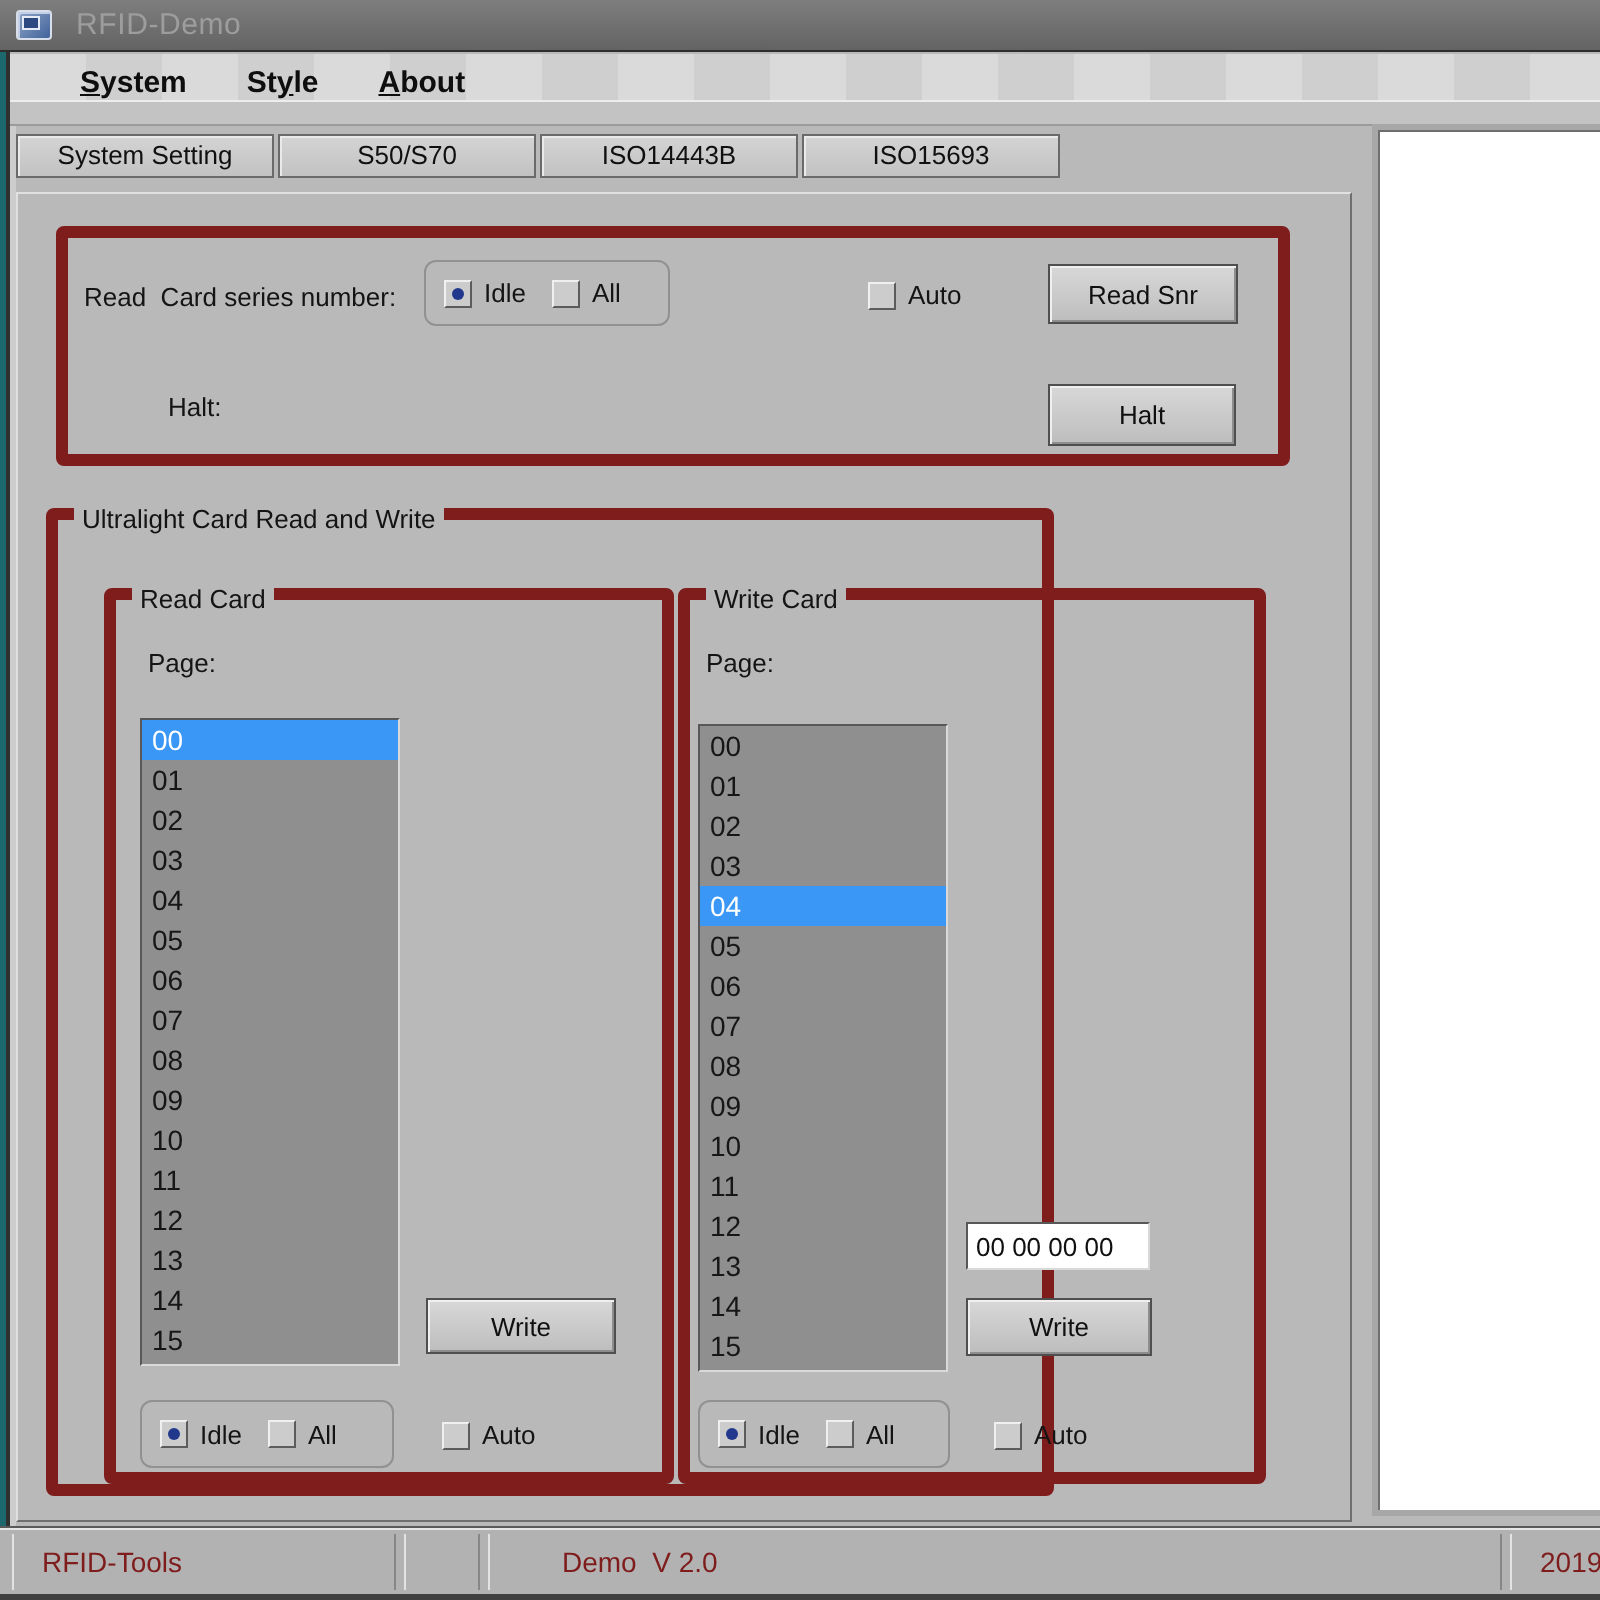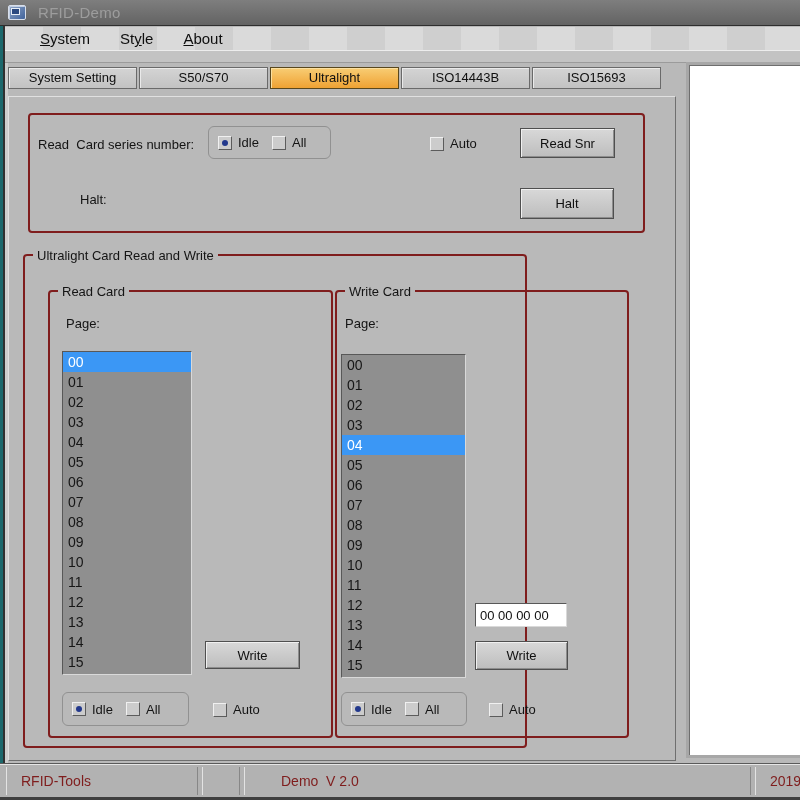--- a/index.html
+++ b/index.html
@@ -13,21 +13,21 @@
     background:linear-gradient(#7e7e7e,#636363); border-bottom:1px solid #2e2e2e; }
   .app-icon { position:absolute; left:8px; top:5px; width:18px; height:15px;
     background:linear-gradient(135deg,#8fa6c8,#41639b); border:1px solid #d8dfeb;
     box-shadow:inset 1px 1px 0 #c2cfe4; border-radius:2px; }
   .app-icon::after { content:''; position:absolute; left:2px; top:2px; width:7px; height:5px;
     background:#2c4a80; border:1px solid #e6ecf5; }
   .title-text { position:absolute; left:38px; top:4px; font-size:15px; color:#9d9d9d; letter-spacing:.3px; }
 
   .menubar { position:absolute; left:5px; top:27px; width:795px; height:23px;
     background:repeating-linear-gradient(90deg,#dadada 0 38px,#cfcfcf 38px 76px);
-    display:flex; align-items:center; padding-left:35px; gap:30px; }
+    display:flex; align-items:flex-end; padding-left:35px; gap:30px;font-weight:bold; }
   .menu-item { font-size:15px; color:#0e0e0e; cursor:default; }
   .menu-item .accel { text-decoration:underline; }
 
   .toolstrip { position:absolute; left:5px; top:50px; width:795px; height:13px;
     background:#c3c3c3; border-top:1px solid #ededed; border-bottom:1px solid #9b9b9b; }
 
   
   .edge-teal { position:absolute; left:0; top:26px; width:3px; height:771px; background:#1c686c; }
   .edge-dark { position:absolute; left:3px; top:26px; width:2px; height:771px; background:#303030; }
   .edge-light{ position:absolute; left:5px; top:63px; width:3px; height:734px; background:#cdcdcd; }
@@ -38,21 +38,21 @@
   .tab { width:129px; height:22px; line-height:20px; text-align:center; font-size:13px; color:#101010;
     background:linear-gradient(#d4d4d4,#c2c2c2); border:1px solid #6a6a6a;
     box-shadow:inset 1px 1px 0 #eaeaea; cursor:default; }
   .tab.active { background:linear-gradient(#f8cd74, var(--active-tab,#efa233));
     border:1px solid #59471d; box-shadow:inset 1px 1px 0 #fbe0a0; }
 
   
   .main-panel { position:absolute; left:8px; top:96px; width:668px; height:665px; background:#b9b9b9;
     border:1px solid; border-color:#e0e0e0 #6f6f6f #6f6f6f #e0e0e0; }
 
-  .groupbox { position:absolute; border:2px solid #7f1d1d; border-radius:4px; }
+  .groupbox { position:absolute; border:6px solid #7f1d1d; border-radius:4px; }
   .groupbox-label { position:absolute; top:-8px; left:8px; background:#b9b9b9; padding:0 4px;
     font-size:13px; color:#141414; white-space:pre; }
 
   .label { position:absolute; font-size:13px; color:#141414; white-space:pre; }
 
   .btn { position:absolute; background:linear-gradient(#d8d8d8,#bdbdbd); border:1px solid #4f4f4f;
     box-shadow:inset 1px 1px 0 #f0f0f0, inset -1px -1px 0 #8d8d8d;
     font-size:13px; color:#101010; display:flex; align-items:center; justify-content:center; cursor:default; }
 
   .radio-frame { position:absolute; border:1px solid #919191; border-radius:6px;
@@ -101,21 +101,20 @@
   </div>
 
   <div class="toolstrip"></div>
   <div class="edge-teal"></div>
   <div class="edge-dark"></div>
   <div class="edge-light"></div>
 
   <div class="tabrow">
     <div class="tab">System Setting</div>
     <div class="tab">S50/S70</div>
-    <div class="tab active">Ultralight</div>
     <div class="tab">ISO14443B</div>
     <div class="tab">ISO15693</div>
   </div>
 
   <div class="main-panel">
 
     <div class="groupbox" style="left:19px; top:16px; width:617px; height:120px;">
       <div class="label" style="left:8px; top:22px;">Read  Card series number:</div>
 
       <div class="radio-frame" style="left:178px; top:11px; width:123px; height:33px;">

